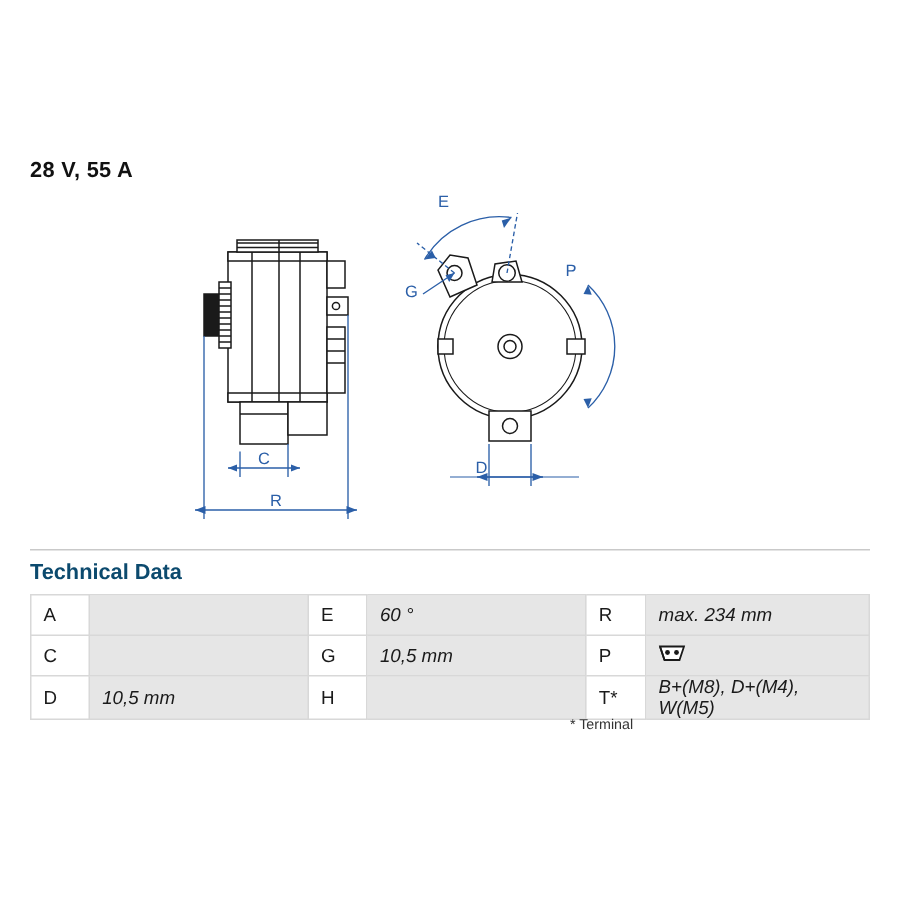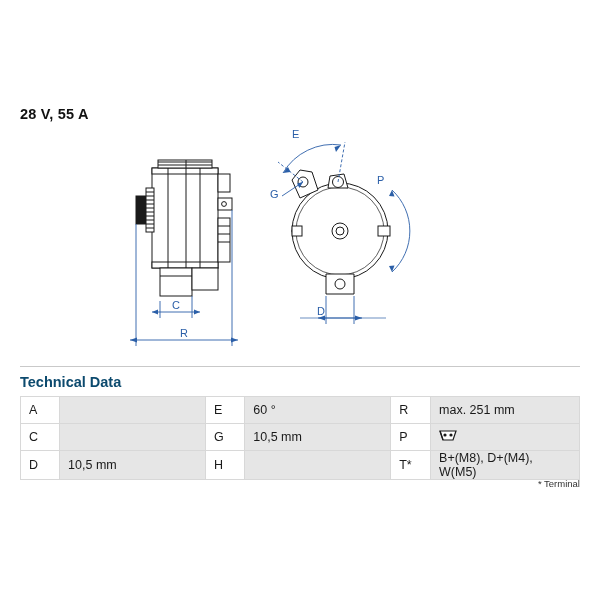--- a/index.html
+++ b/index.html
@@ -67,28 +67,29 @@
     vertical-align: middle;
     color: #1a1a1a;
   }
   .table td.key {
     width: 26px;
     background: #ffffff;
   }
   .table td.val {
     background: #e6e6e6;
     width: 160px;
+    font-style: italic;
   }
   .footnote {
     position: absolute;
     right: 20px;
     top: 478px;
     font-size: 9.5px;
     color: #333333;
-    text-align: right;
+    text-align: left;
     width: 200px;
   }
   .plug-icon {
     display: inline-block;
     vertical-align: middle;
   }
 </style>
 </head>
 <body>
 
@@ -217,21 +218,21 @@
   <div class="tech-title">Technical Data</div>
 
   <table class="table">
     <tbody>
       <tr>
         <td class="key">A</td>
         <td class="val"></td>
         <td class="key">E</td>
         <td class="val">60 °</td>
         <td class="key">R</td>
-        <td class="val">max. 251 mm</td>
+        <td class="val">max. 234 mm</td>
       </tr>
       <tr>
         <td class="key">C</td>
         <td class="val"></td>
         <td class="key">G</td>
         <td class="val">10,5 mm</td>
         <td class="key">P</td>
         <td class="val">
           <span class="plug-icon">
             <svg width="18" height="13" viewBox="0 0 18 13" xmlns="http://www.w3.org/2000/svg">

